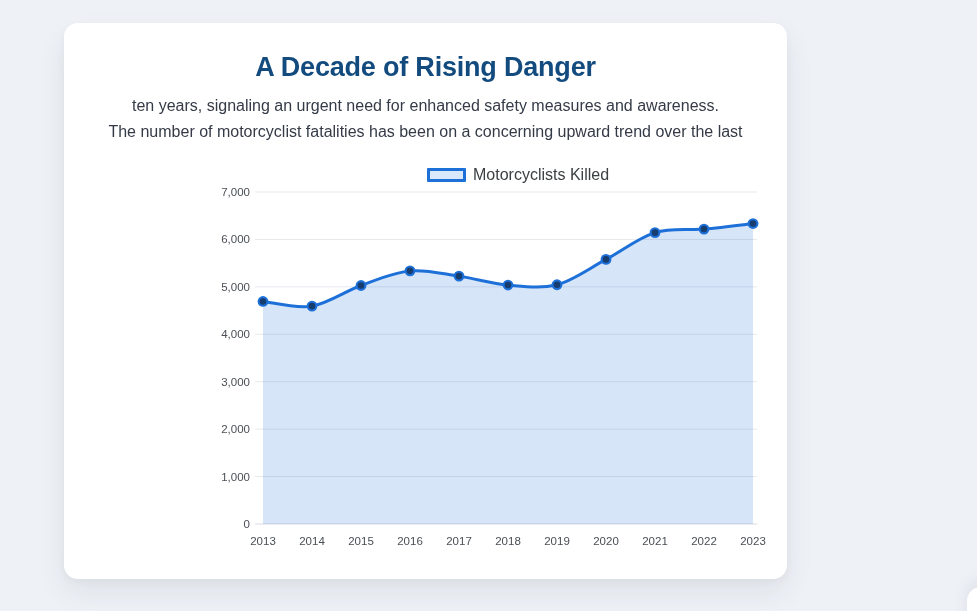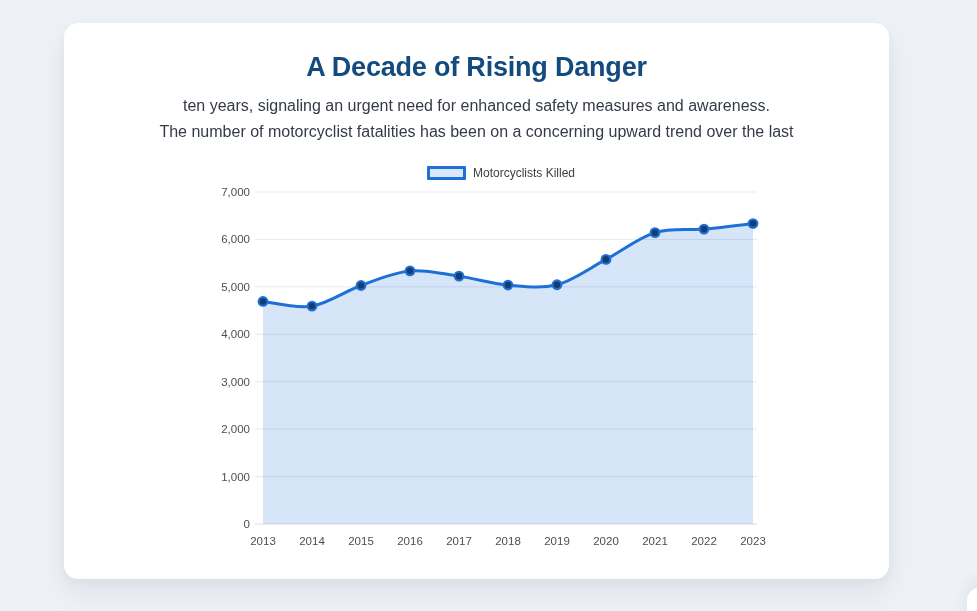--- a/index.html
+++ b/index.html
@@ -7,21 +7,21 @@
     width: 977px; height: 611px;
     font-family: "Liberation Sans", sans-serif;
     position: relative;
     overflow: hidden;
   }
   body { background: #eef1f6; }
 
   .card {
     position: absolute;
     left: 64px; top: 23px;
-    width: 825px; height: 556px;
+    width: 723px; height: 556px;
     background: #ffffff;
     border-radius: 14px;
     box-shadow: 0 14px 30px rgba(30,41,59,0.07), 0 3px 8px rgba(30,41,59,0.04);
   }
 
   .chart-title {
     position: absolute;
     top: 29px; left: 0;
     width: 100%;
     text-align: center;
@@ -50,21 +50,21 @@
     gap: 7px;
   }
   .legend-swatch {
     display: inline-block;
     width: 39px; height: 14px;
     border: 3px solid #1e70d9;
     background: #d9e8fb;
     border-radius: 1px;
   }
   .legend-label {
-    font-size: 12px;
+    font-size: 16px;
     color: #3c4043;
   }
 
   .chart-area {
     position: absolute;
     left: 156px; top: 162px;
     width: 560px; height: 370px;
   }
   .chart-area svg { display: block; }
 

